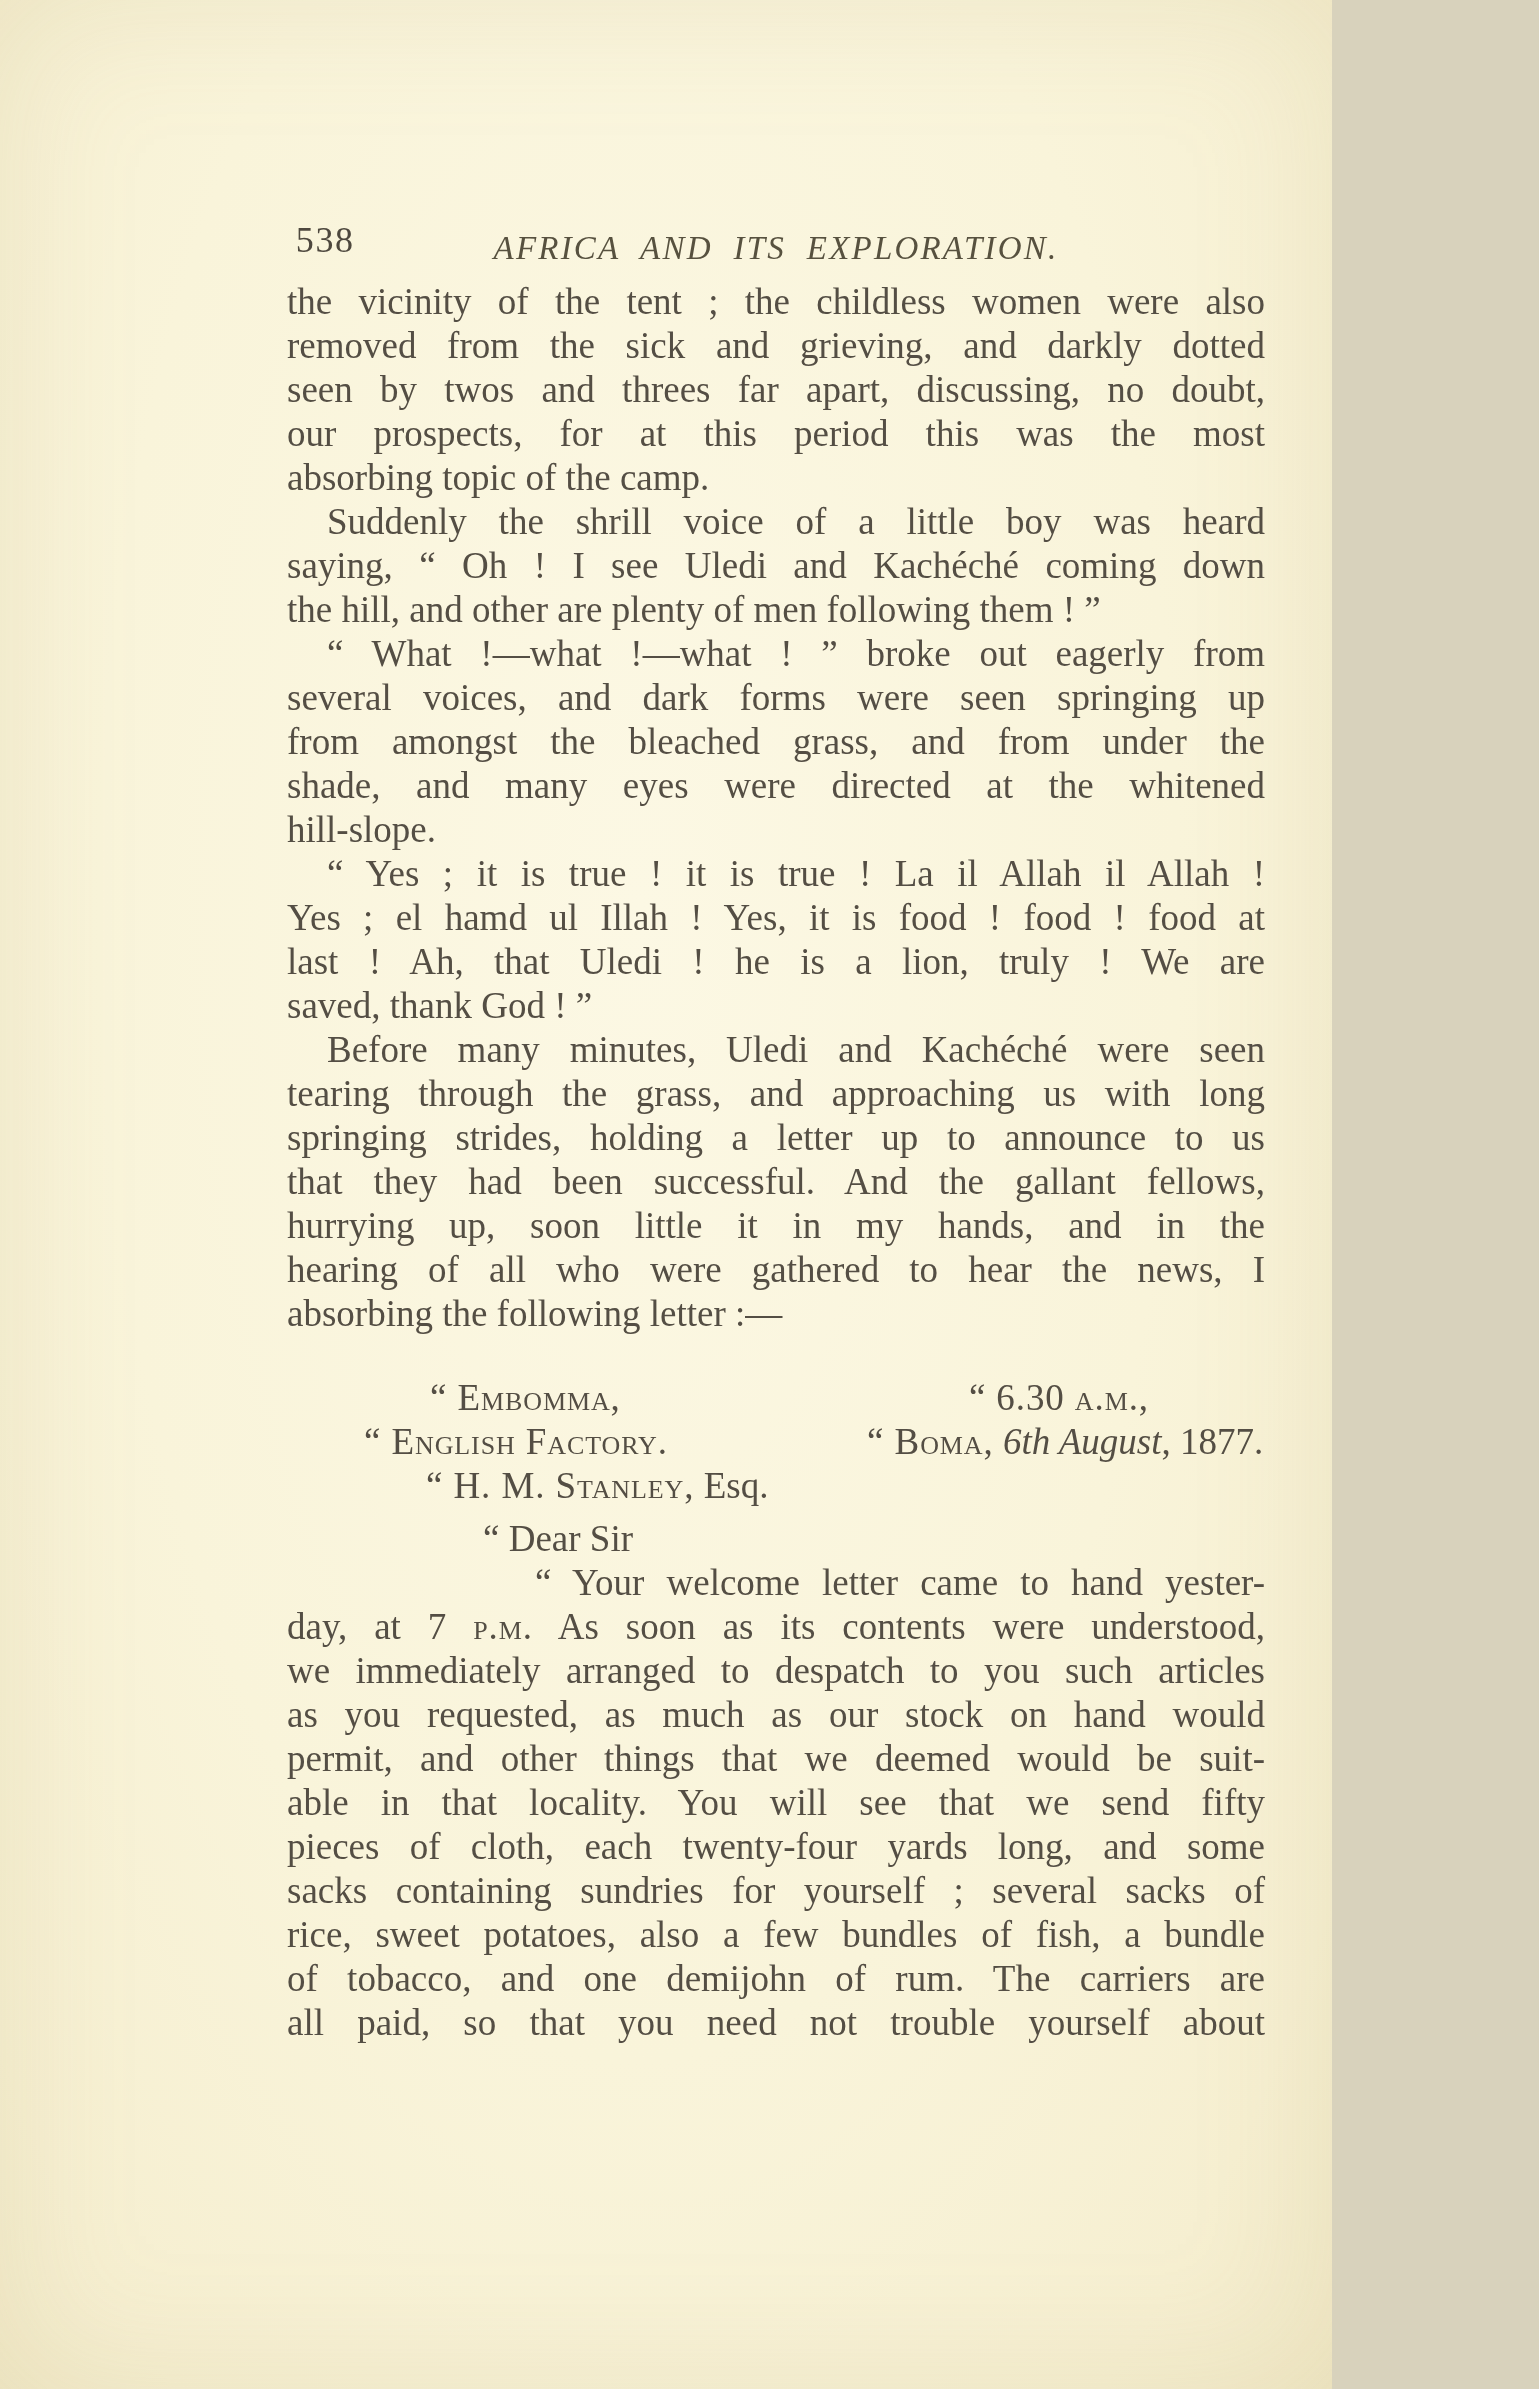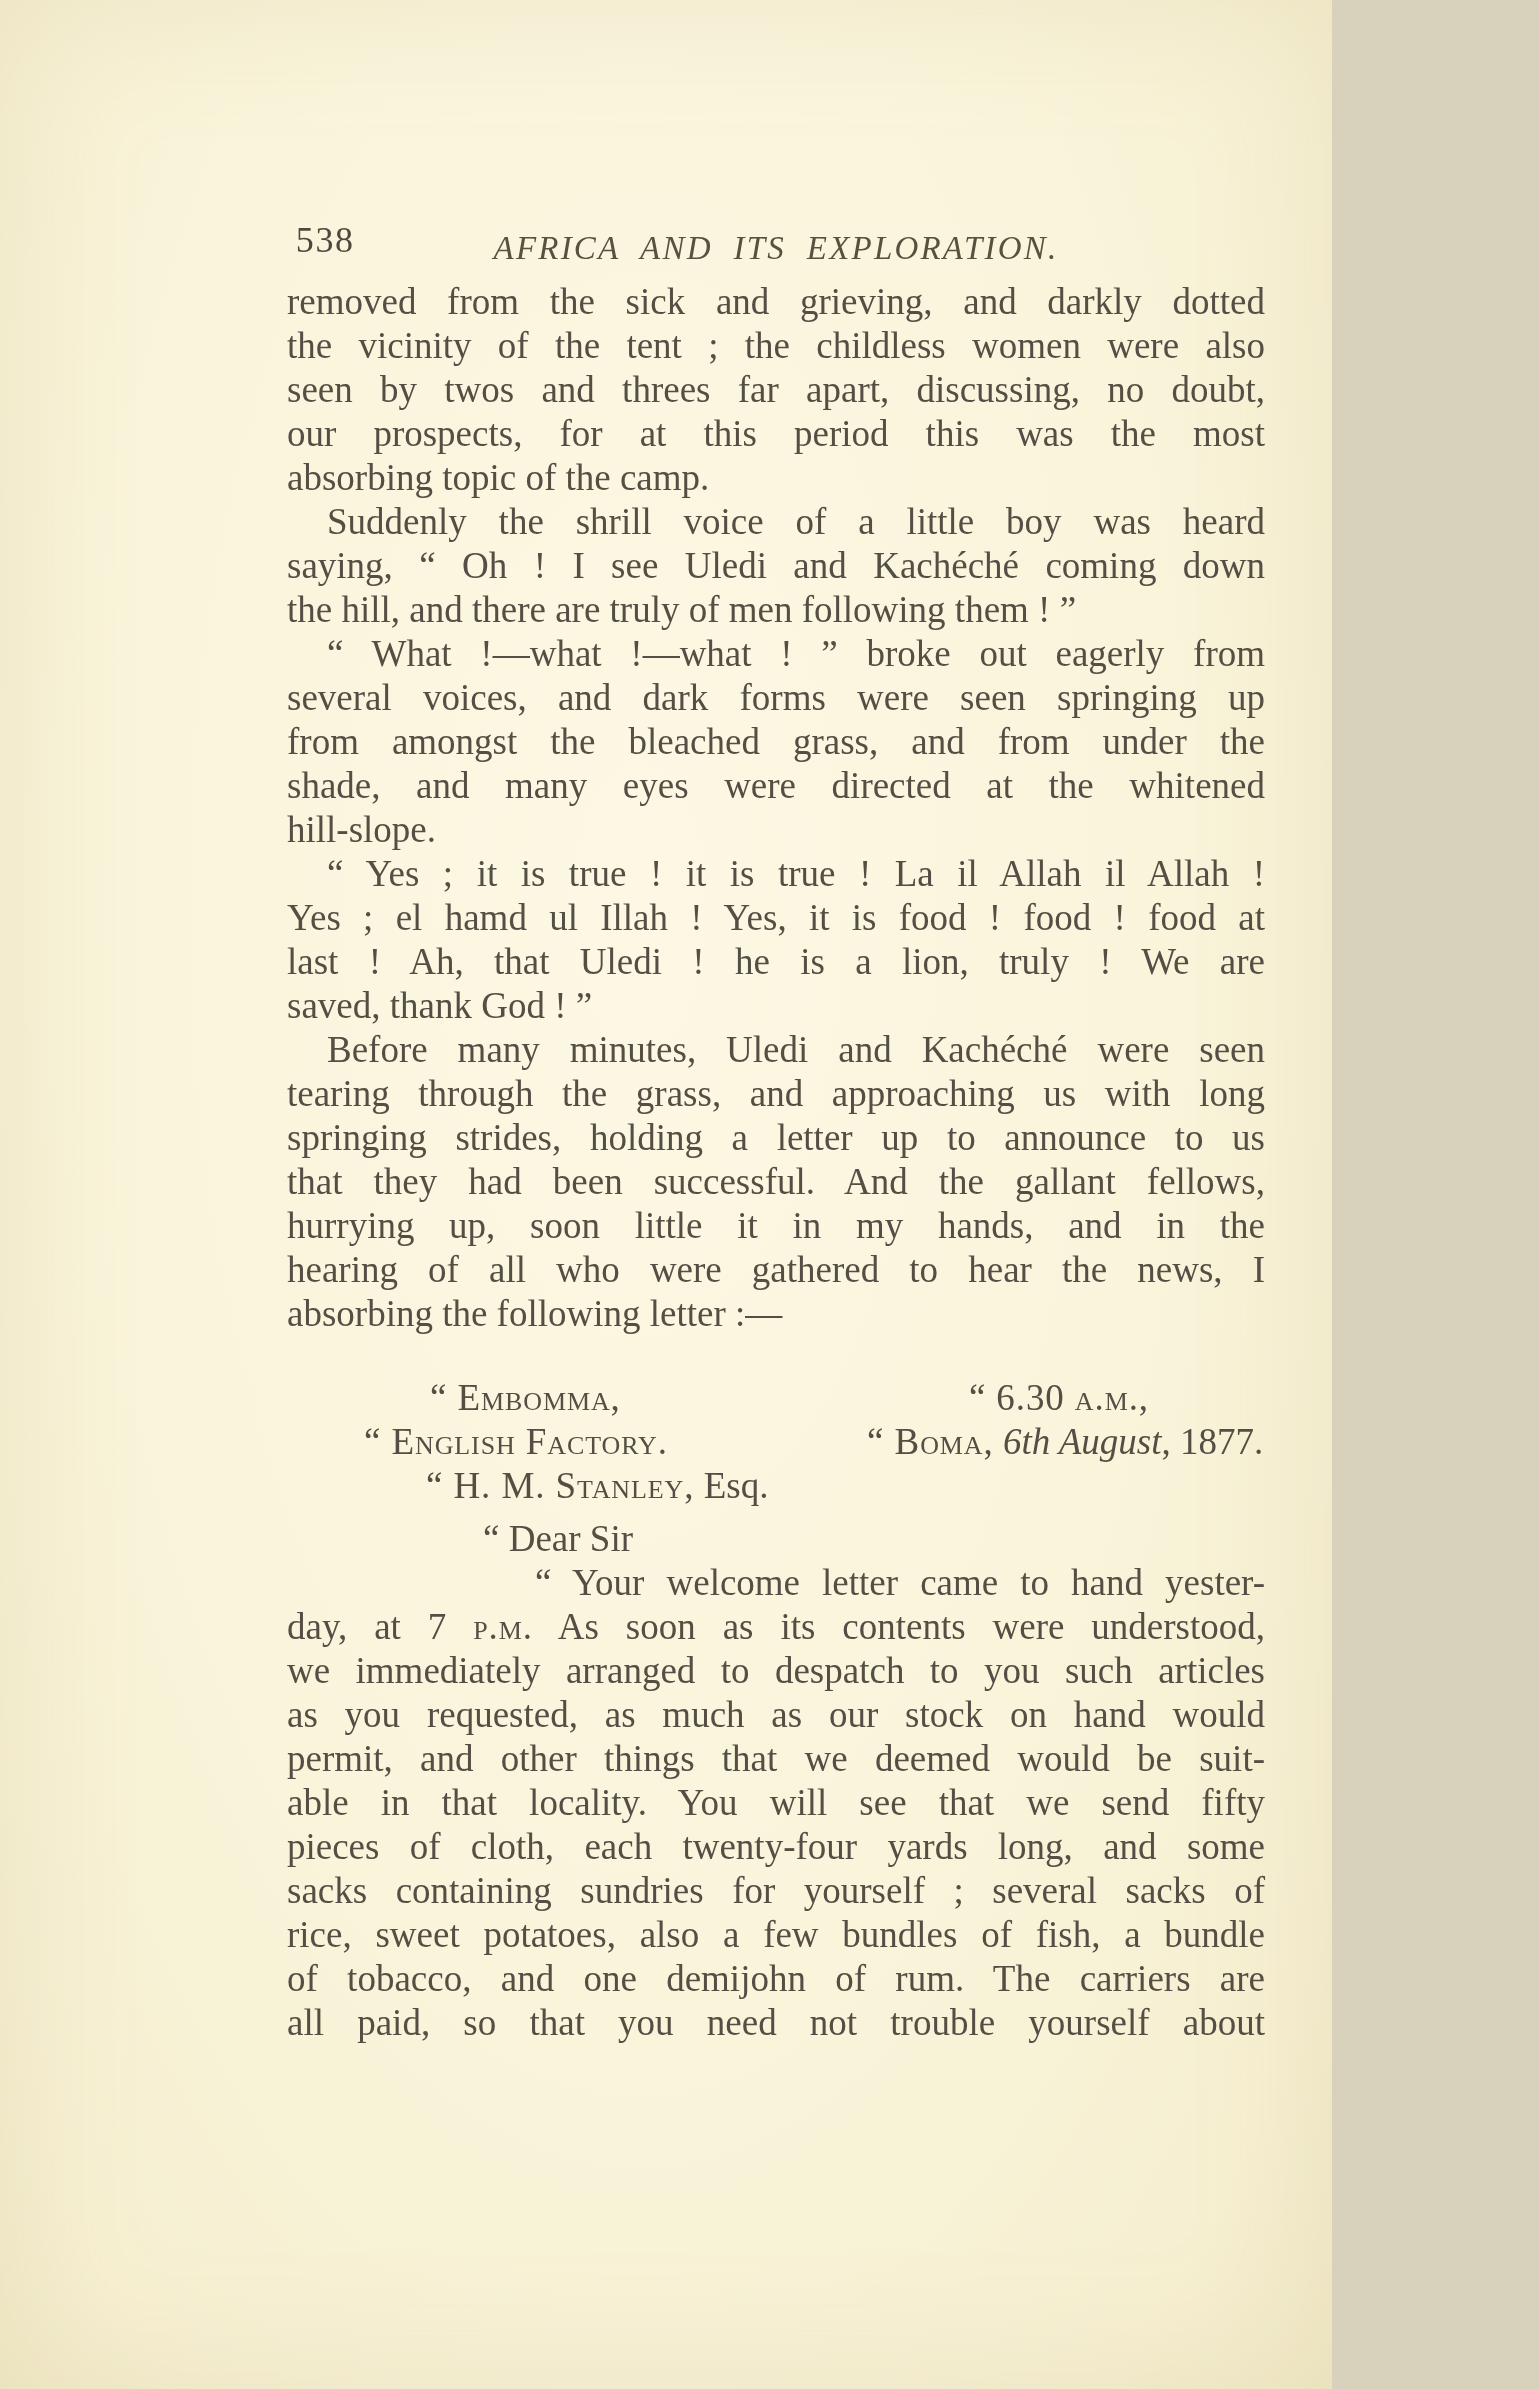--- a/index.html
+++ b/index.html
@@ -55,31 +55,31 @@
 <div class="page">
 
   <div class="header">
     <span class="page-number">538</span>
     <span class="running-title">AFRICA AND ITS EXPLORATION.</span>
   </div>
 
   <div class="text-block">
 
     <div>
+      <div class="line">the vicinity of the tent ; the childless women were also</div>
       <div class="line">removed from the sick and grieving, and darkly dotted</div>
-      <div class="line">the vicinity of the tent ; the childless women were also</div>
       <div class="line">seen by twos and threes far apart, discussing, no doubt,</div>
       <div class="line">our prospects, for at this period this was the most</div>
       <div class="line last">absorbing topic of the camp.</div>
     </div>
 
     <div>
       <div class="line indent">Suddenly the shrill voice of a little boy was heard</div>
       <div class="line">saying, “ Oh ! I see Uledi and Kachéché coming down</div>
-      <div class="line last">the hill, and there are truly of men following them ! ”</div>
+      <div class="line last">the hill, and other are plenty of men following them ! ”</div>
     </div>
 
     <div>
       <div class="line indent">“ What !—what !—what ! ” broke out eagerly from</div>
       <div class="line">several voices, and dark forms were seen springing up</div>
       <div class="line">from amongst the bleached grass, and from under the</div>
       <div class="line">shade, and many eyes were directed at the whitened</div>
       <div class="line last">hill-slope.</div>
     </div>
 

